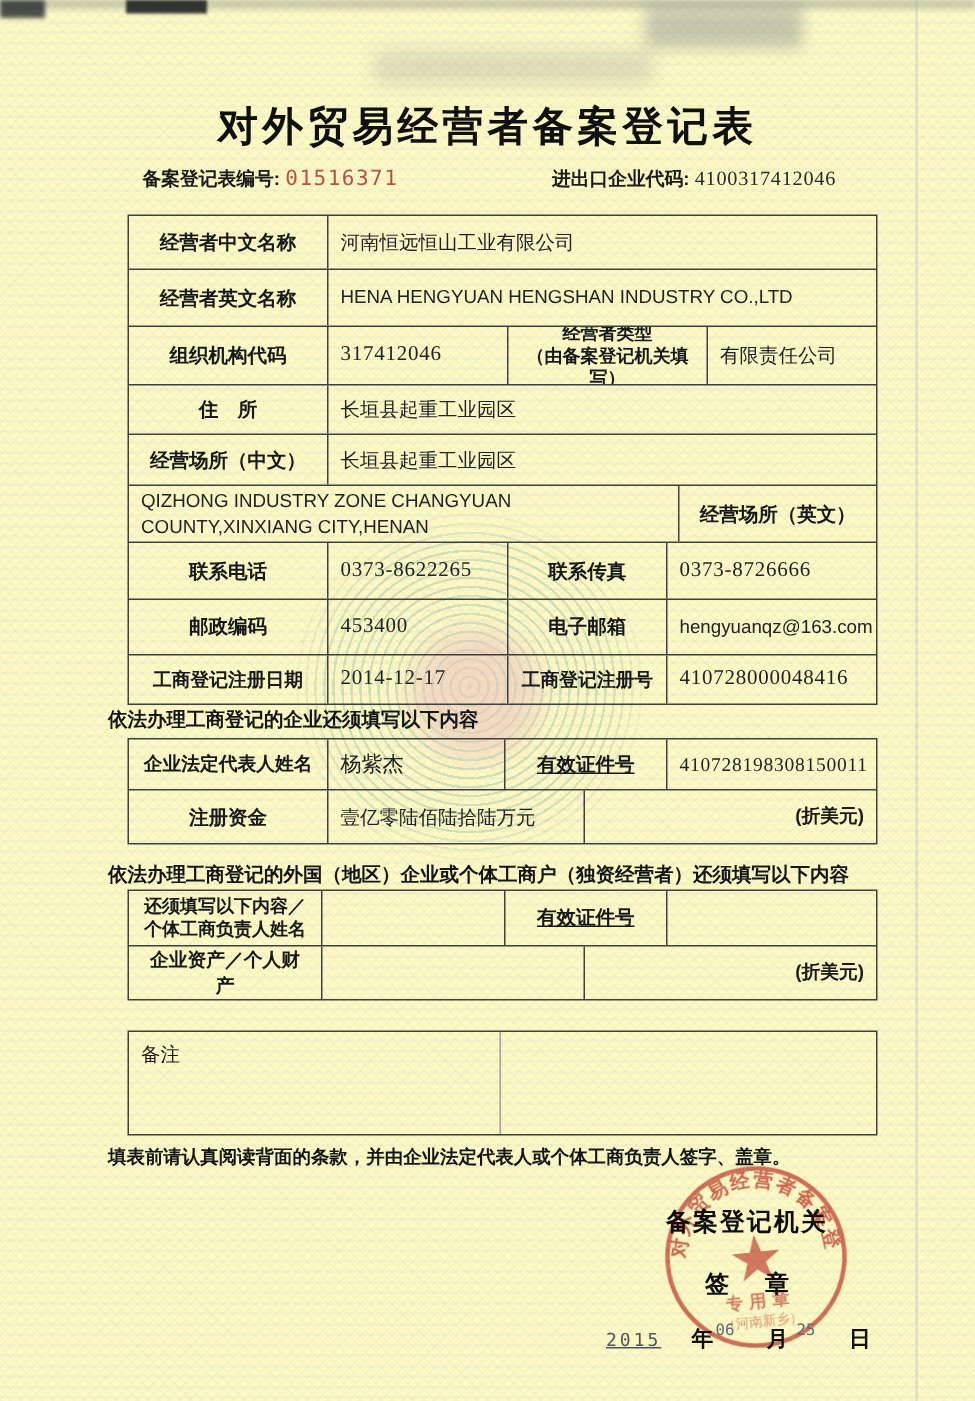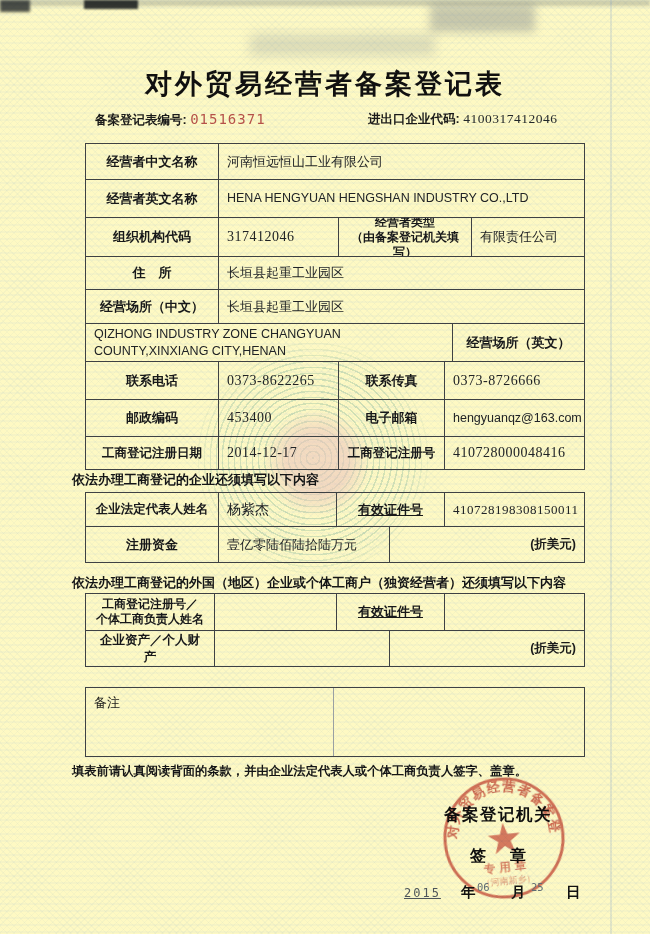--- a/index.html
+++ b/index.html
@@ -157,21 +157,21 @@
       <div class="td lbl w132">注册资金</div>
       <div class="td val w171">壹亿零陆佰陆拾陆万元</div>
       <div class="td usd fill">(折美元)</div>
     </div>
   </div>
 
   <div class="sechead" style="top:574px;">依法办理工商登记的外国（地区）企业或个体工商户（独资经营者）还须填写以下内容</div>
   <div class="tbl" style="left:85px;top:593px;width:498px;">
     <div class="tr" style="height:36px;">
       <div class="td lbl small w128" style="flex-direction:column;justify-content:center;">
-        <span>工商登记注册号／</span>
+        <span>还须填写以下内容／</span>
         <span>个体工商负责人姓名</span>
       </div>
       <div class="td val w122"></div>
       <div class="td lbl w108">有效证件号</div>
       <div class="td val fill"></div>
     </div>
     <div class="tr" style="height:35px;">
       <div class="td lbl w128" style="font-size:12.5px;">企业资产／个人财产</div>
       <div class="td val w175"></div>
       <div class="td usd fill">(折美元)</div>

